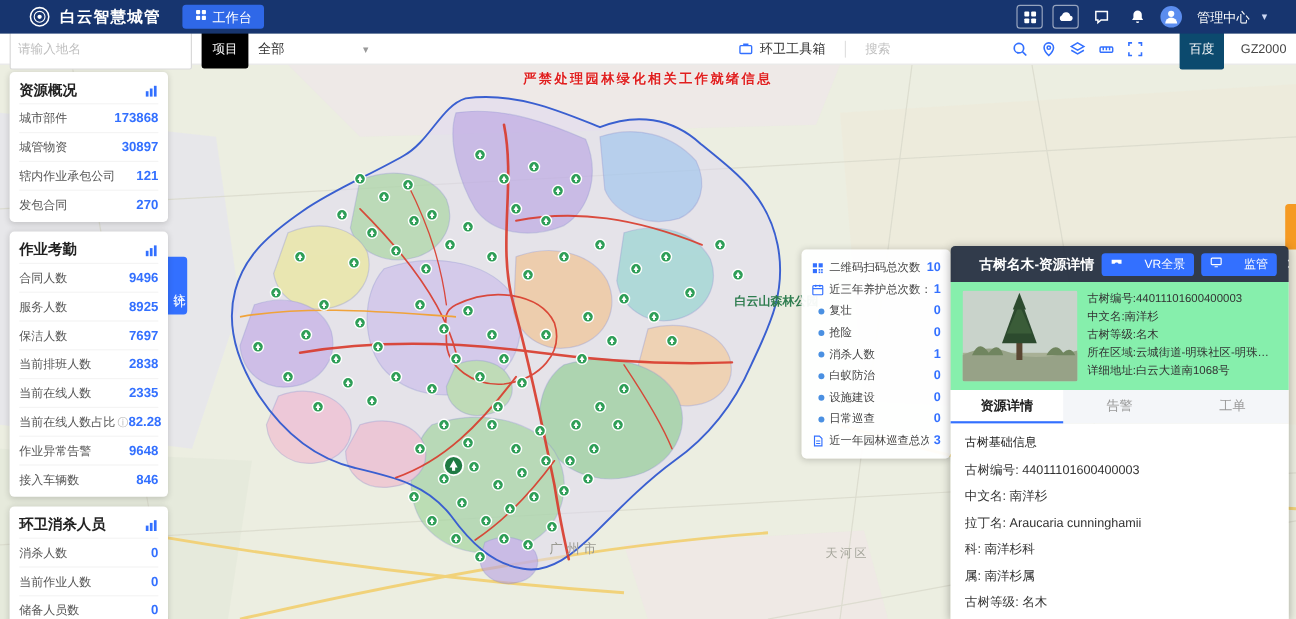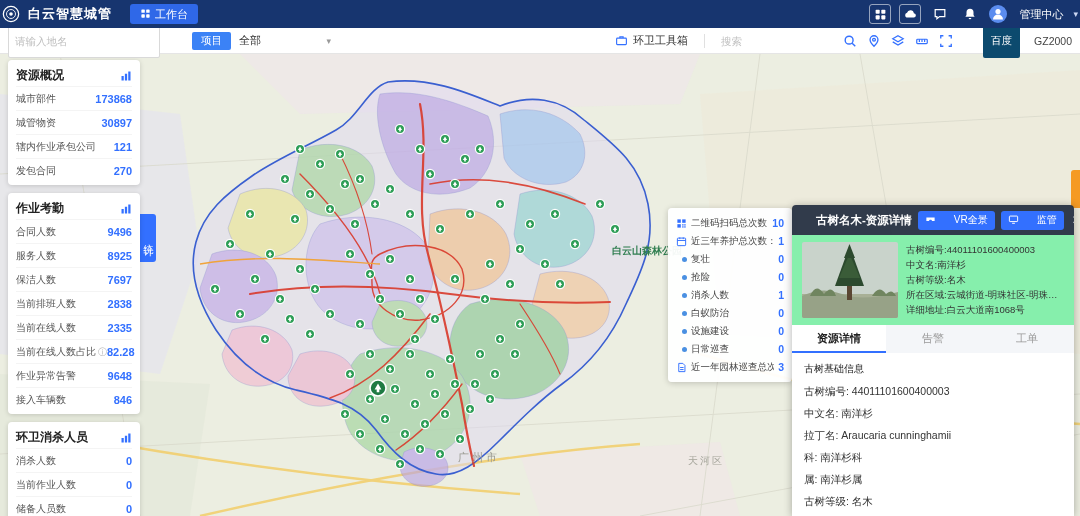--- a/index.html
+++ b/index.html
@@ -1,35 +1,35 @@
 <!DOCTYPE html>
 <html><head>
 <meta charset="utf-8">
 <style>
   *{box-sizing:border-box;margin:0;padding:0}
   html,body{width:1080px;height:516px;font-family:"Liberation Sans",sans-serif;}
   #app{position:relative;width:1080px;height:516px;overflow:hidden;background:#eceee1;font-size:11px;color:#333}
 
   
-  .header{position:absolute;top:0;left:0;right:0;height:28px;background:#17356f;display:flex;align-items:center;padding:0 2px;gap:8px;z-index:40}
+  .header{position:absolute;top:0;left:0;right:0;height:28px;background:#17356f;display:flex;align-items:center;padding:0 24px;gap:8px;z-index:40}
   .logo-emblem{width:18px;height:18px;flex:0 0 auto}
   .app-title{color:#fff;font-size:13px;font-weight:bold;letter-spacing:1px}
   .wb-btn{margin-left:10px;background:#2f68e8;color:#fff;border:none;border-radius:3px;height:20px;padding:0 10px;font-size:11px;display:flex;align-items:center;gap:4px;cursor:pointer}
   .hd-spacer{flex:1}
   .hd-icon{width:22px;height:20px;color:#fff;display:flex;align-items:center;justify-content:center;border-radius:3px;cursor:pointer}
   .hd-icon.boxed{border:1px solid rgba(255,255,255,.55)}
   .avatar{width:18px;height:18px;border-radius:50%;background:#5b8def;display:flex;align-items:center;justify-content:center;overflow:hidden}
   .user-name{color:#fff;font-size:11px;margin-left:4px}
   .caret{color:#cdd8f3;font-size:9px;margin-left:2px}
 
   
   .toolbar{position:absolute;top:28px;left:0;right:0;height:26px;background:#fff;border-bottom:1px solid #e5e5e5;display:flex;align-items:center;padding:0 8px;gap:8px;z-index:35}
   .place-input{width:152px;height:18px;border:1px solid #d9d9d9;border-radius:2px;padding:16px 6px;font-size:10.5px;color:#333;outline:none}
   .place-input::placeholder{color:#bfbfbf}
-  .proj-chip{background:#3b82f6;color:#fff;font-size:10.5px;height:18px;padding:0 9px;border:none;border-radius:2px;margin-left:24px;cursor:pointer}
+  .proj-chip{background:#000000;color:#fff;font-size:10.5px;height:33px;padding:0 9px;border:none;border-radius:2px;margin-left:0;cursor:pointer}
   .proj-select{display:flex;align-items:center;justify-content:space-between;width:92px;height:18px;font-size:11px;color:#333;cursor:pointer}
   .proj-select .caret2{color:#999;font-size:9px}
   .tb-spacer{flex:1}
   .toolbox{display:flex;align-items:center;gap:5px;color:#333;font-size:11px}
   .toolbox .tb-ic{color:#3370ff;display:flex}
   .tb-div{width:1px;height:14px;background:#e0e0e0;margin:0 8px}
   .mini-search{border:none;outline:none;width:110px;font-size:10.5px;color:#333}
   .mini-search::placeholder{color:#c0c0c0}
   .map-tools{display:flex;align-items:center;gap:10px;margin-left:4px}
   .mt-icon{color:#3370ff;display:flex;align-items:center;cursor:pointer}
@@ -501,20 +501,21 @@
             <circle r="4.6" fill="#2e9e57" stroke="#fff" stroke-width="1.2"></circle>
             <path d="M0,-2.6 L2.1,1 H0.8 V2.6 H-0.8 V1 H-2.1 Z" fill="#fff"></path>
           </g>
           <g transform="translate(378,334)">
             <circle r="8" fill="#1f7a43" stroke="#fff" stroke-width="1.6"></circle>
             <path d="M0,-4.4 L3.4,1.6 H1.3 V4.2 H-1.3 V1.6 H-3.4 Z" fill="#fff"></path>
           </g>
         </g>
     </svg>
 
+    <div class="map-warning">严禁处理园林绿化相关工作就绪信息</div>
     <div class="map-label lbl-forest">白云山森林公园</div>
     <div class="map-label lbl-city">广州市</div>
     <div class="map-label lbl-district">天河区</div>
   </div>
 
   <div class="stat-tab">统计</div>
   <div class="orange-tab"></div>
 
   <header class="header">
     <span class="logo-emblem">

